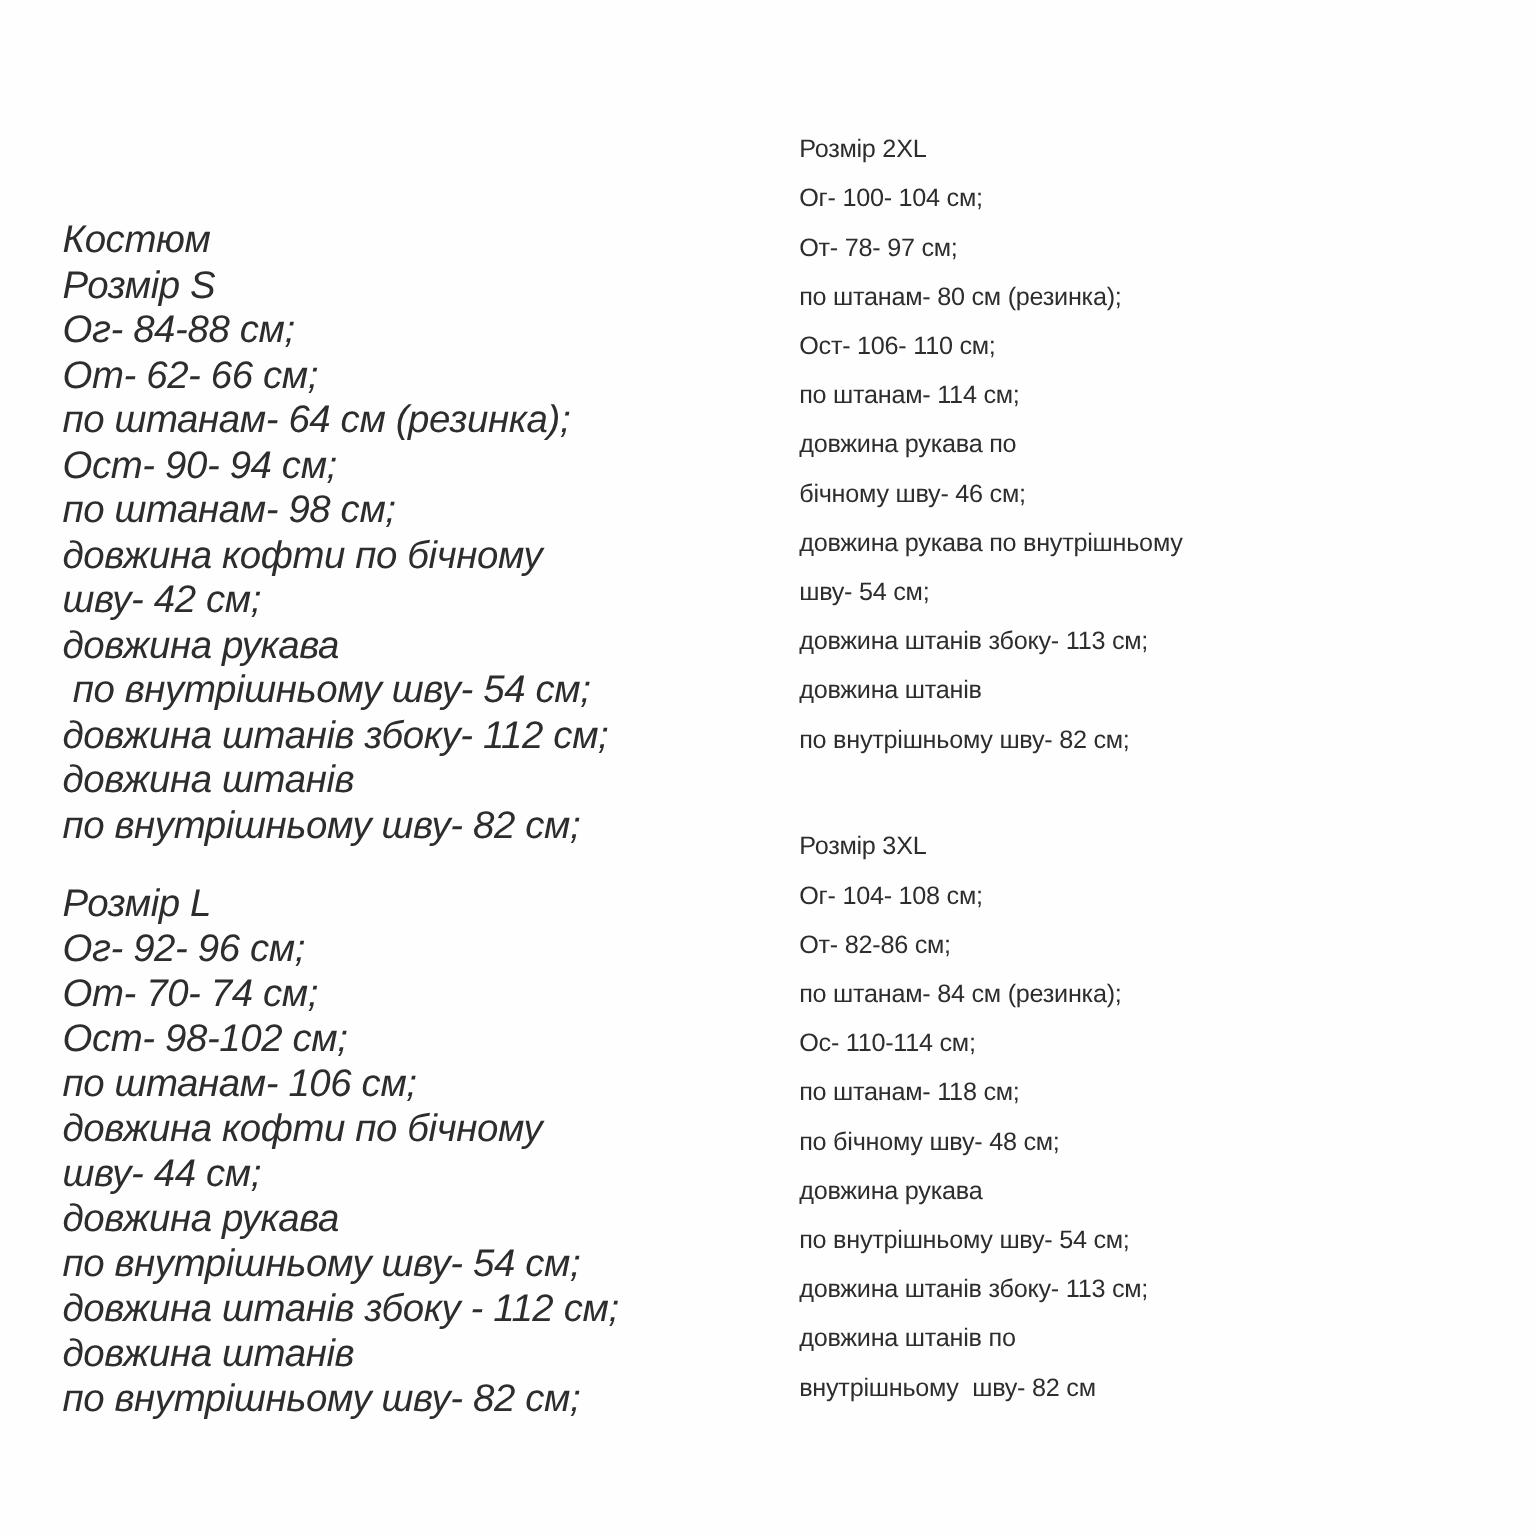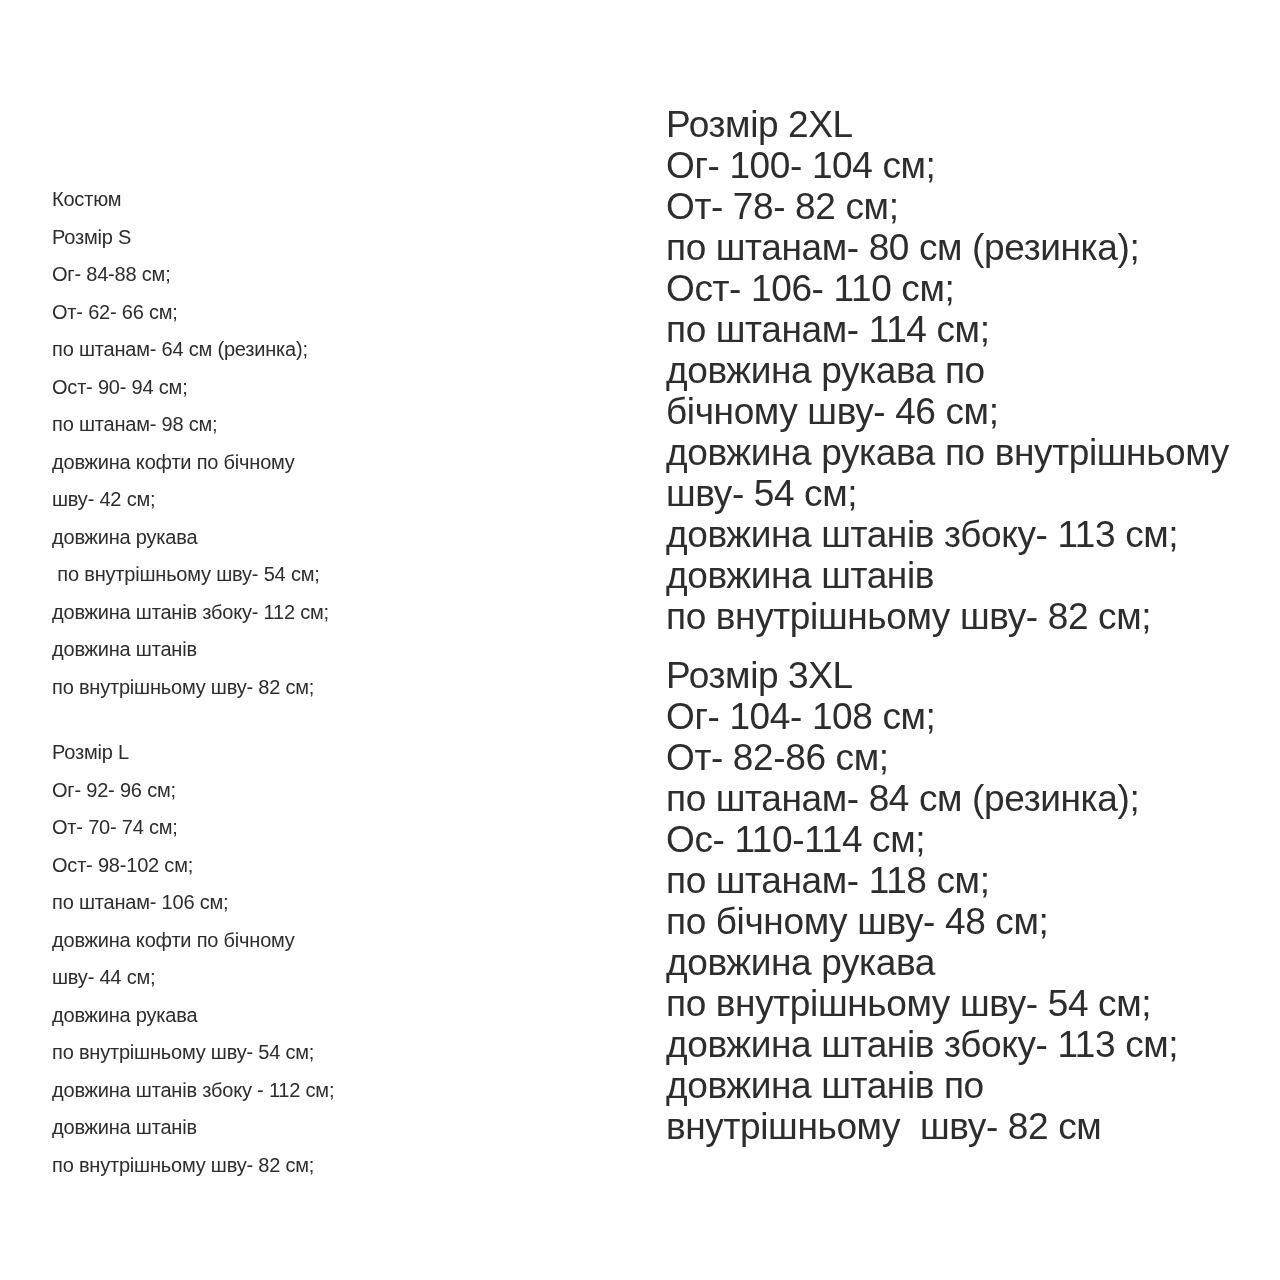--- a/index.html
+++ b/index.html
@@ -15,31 +15,32 @@
     font-family: "Liberation Sans", sans-serif;
     color: #2d2d2d;
     overflow: hidden;
   }
   .col {
     position: absolute;
   }
   .col-left {
     left: 52px;
     top: 181px;
-    font-size: 20px;
+    font-size: 32px;
     line-height: 37.5px;
+    font-style: italic;
   }
   .col-right {
     left: 666px;
     top: 104px;
-    font-size: 37px;
+    font-size: 21px;
     line-height: 41px;
   }
   .col-left .block + .block { margin-top: 28px; }
-  .col-right .block + .block { margin-top: 18px; }
+  .col-right .block + .block { margin-top: 48px; }
   .line {
     white-space: pre;
     letter-spacing: -0.01em;
   }
 </style>
 </head>
 <body>
 
 <div class="page" style="background: rgb(254, 254, 254); color: rgb(45, 45, 45);">
   <div class="col col-left">
@@ -71,21 +72,21 @@
         <div class="line">по внутрішньому шву- 54 см;</div>
         <div class="line">довжина штанів збоку - 112 см;</div>
         <div class="line">довжина штанів</div>
         <div class="line">по внутрішньому шву- 82 см;</div>
       </section>
   </div>
   <div class="col col-right">
     <section class="block">
         <div class="line">Розмір 2XL</div>
         <div class="line">Ог- 100- 104 см;</div>
-        <div class="line">От- 78- 82 см;</div>
+        <div class="line">От- 78- 97 см;</div>
         <div class="line">по штанам- 80 см (резинка);</div>
         <div class="line">Ост- 106- 110 см;</div>
         <div class="line">по штанам- 114 см;</div>
         <div class="line">довжина рукава по</div>
         <div class="line">бічному шву- 46 см;</div>
         <div class="line">довжина рукава по внутрішньому</div>
         <div class="line">шву- 54 см;</div>
         <div class="line">довжина штанів збоку- 113 см;</div>
         <div class="line">довжина штанів</div>
         <div class="line">по внутрішньому шву- 82 см;</div>

